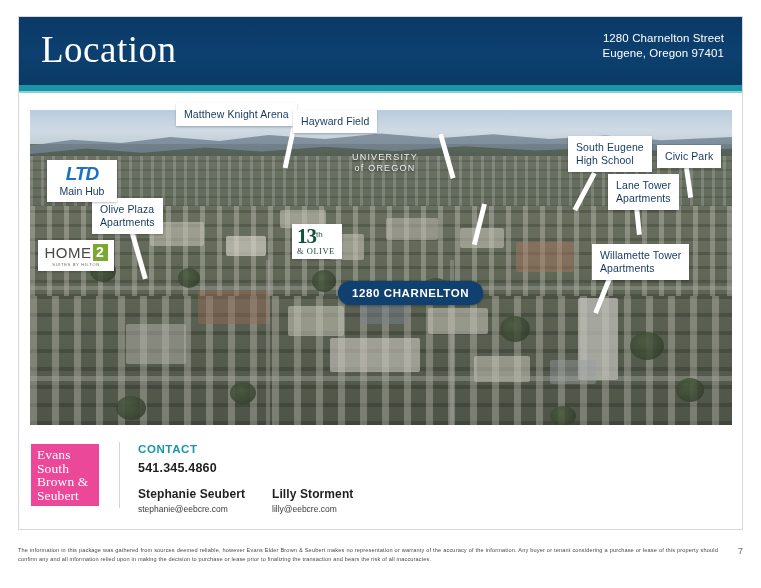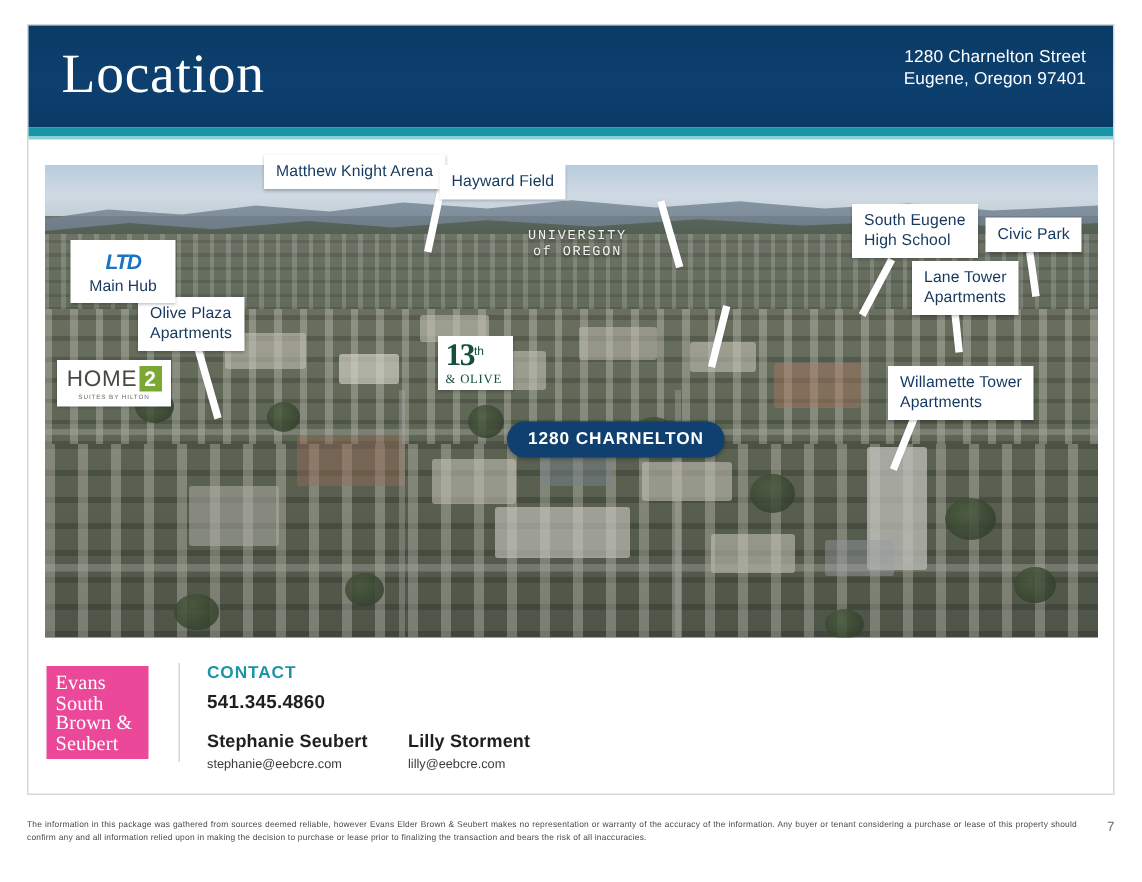--- a/index.html
+++ b/index.html
@@ -171,21 +171,21 @@
     position: absolute;
     background: #ffffff;
     box-shadow: 0 1px 2px rgba(0,0,0,.25);
     padding: 4px 6px;
     text-align: center;
   }
   .ltd-mark {
     font-family: "Liberation Sans", sans-serif;
     font-weight: bold;
     font-style: italic;
-    font-size: 14px;
+    font-size: 19px;
     color: #1a72c4;
     letter-spacing: -1px;
     line-height: 20px;
   }
   .ltd-sub {
     font-size: 10.5px;
     color: #14385e;
     line-height: 13px;
     margin-top: 1px;
   }
@@ -355,21 +355,21 @@
     <div class="tree" style="left:148px;top:158px;width:22px;height:20px;"></div>
     <div class="tree" style="left:282px;top:160px;width:24px;height:22px;"></div>
     <div class="tree" style="left:392px;top:168px;width:28px;height:24px;"></div>
     <div class="tree" style="left:470px;top:206px;width:30px;height:26px;"></div>
     <div class="tree" style="left:600px;top:222px;width:34px;height:28px;"></div>
     <div class="tree" style="left:646px;top:268px;width:28px;height:24px;"></div>
     <div class="tree" style="left:200px;top:272px;width:26px;height:22px;"></div>
     <div class="tree" style="left:86px;top:286px;width:30px;height:24px;"></div>
     <div class="tree" style="left:520px;top:296px;width:26px;height:20px;"></div>
 
-    <div class="uo-overlay" style="left:295px;top:42px;width:120px;font-family:Liberation Mono, monospace;">
+    <div class="uo-overlay" style="left:295px;top:42px;width:120px;">
       <div>UNIVERSITY</div>
       <div>of OREGON</div>
     </div>
   </div>
 
   <div class="tail" style="left:292px;top:124px;width:5px;height:45px;transform:rotate(12deg);"></div>
   <div class="tail" style="left:438px;top:134px;width:5px;height:46px;transform:rotate(-16deg);"></div>
   <div class="tail" style="left:592px;top:173px;width:5px;height:42px;transform:rotate(28deg);"></div>
   <div class="tail" style="left:684px;top:168px;width:5px;height:30px;transform:rotate(-8deg);"></div>
   <div class="tail" style="left:634px;top:207px;width:5px;height:28px;transform:rotate(-6deg);"></div>

